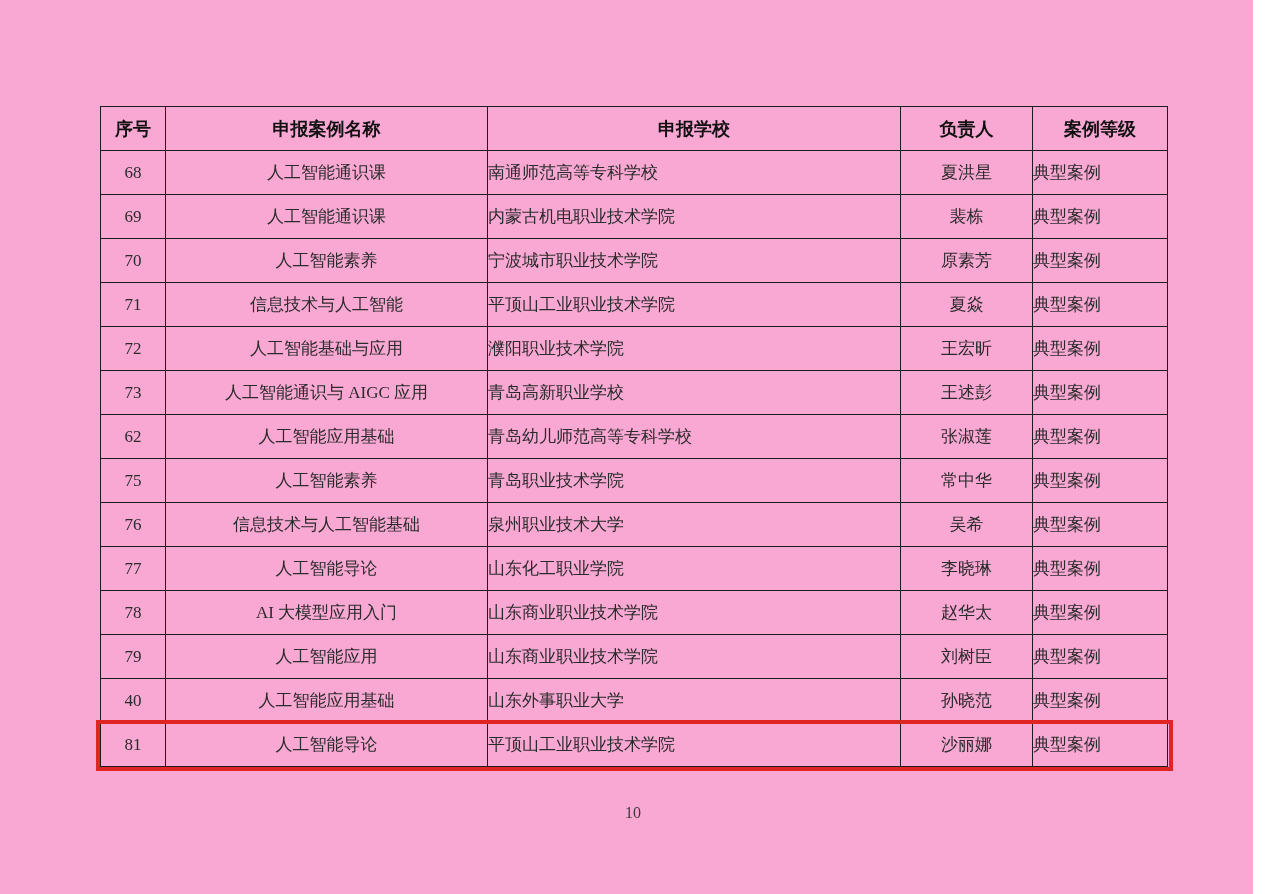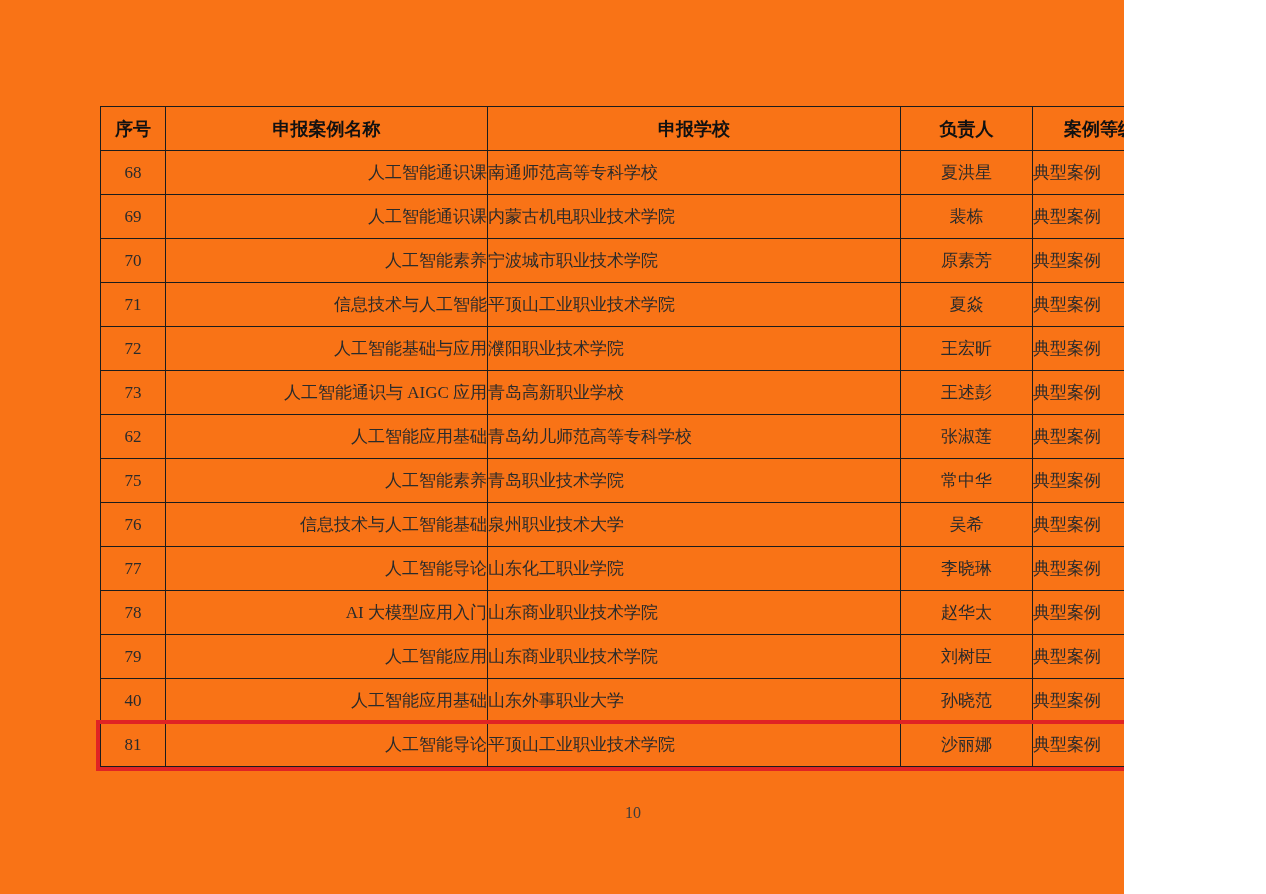--- a/index.html
+++ b/index.html
@@ -3,23 +3,23 @@
 <meta charset="utf-8">
 <style>
   html, body {
     margin: 0;
     padding: 0;
     background: #ffffff;
     font-family: "Liberation Serif", "DejaVu Serif", serif;
   }
   #page {
     position: relative;
-    width: 1124px;
+    width: 1253px;
     height: 894px;
-    background: #f97316;
+    background: #f9a8d4;
     overflow: hidden;
   }
   #table-wrap {
     position: absolute;
     left: 100px;
     top: 106px;
     width: 1067px;
   }
   table.cases {
     border-collapse: collapse;
@@ -36,21 +36,21 @@
     overflow: hidden;
     white-space: nowrap;
   }
   table.cases th {
     font-weight: bold;
     font-size: 18px;
     color: #111111;
     text-align: center;
   }
   td.c-no      { text-align: center; font-family: "Liberation Serif", "DejaVu Serif", serif; }
-  td.c-case    { text-align: right; padding-left: 17px; }
+  td.c-case    { text-align: center; padding-left: 17px; }
   td.c-school  { text-align: left; padding-left: 17px; }
   td.c-leader  { text-align: center; }
   td.c-level   { text-align: left; }
   #highlight-box {
     position: absolute;
     box-sizing: border-box;
     border: 4px solid #e02424;
     pointer-events: none;
     z-index: 5;
   }

